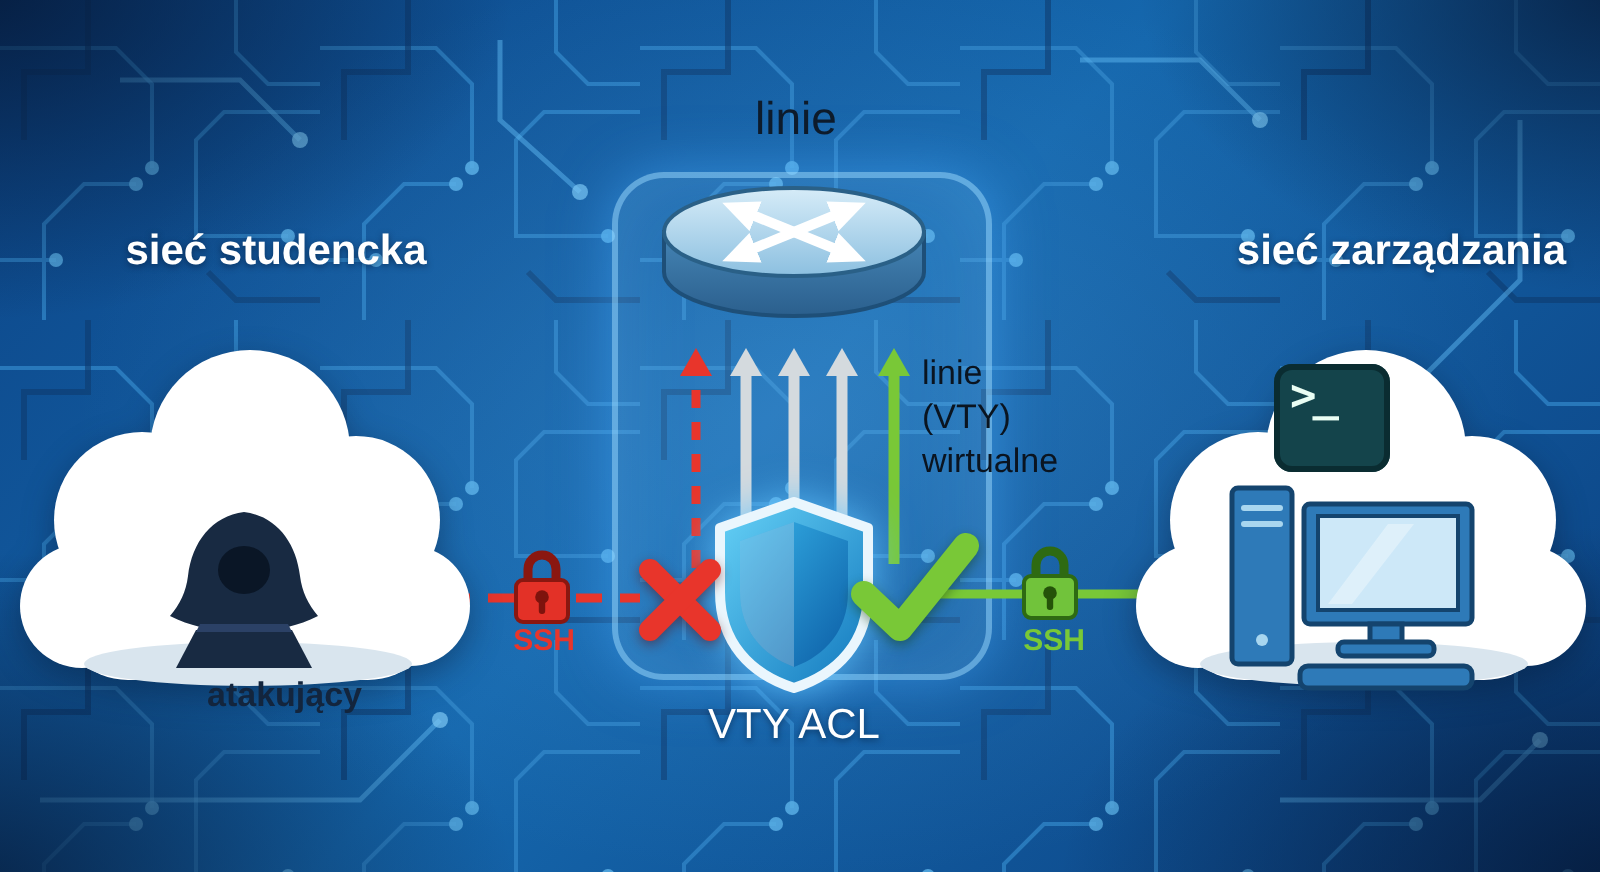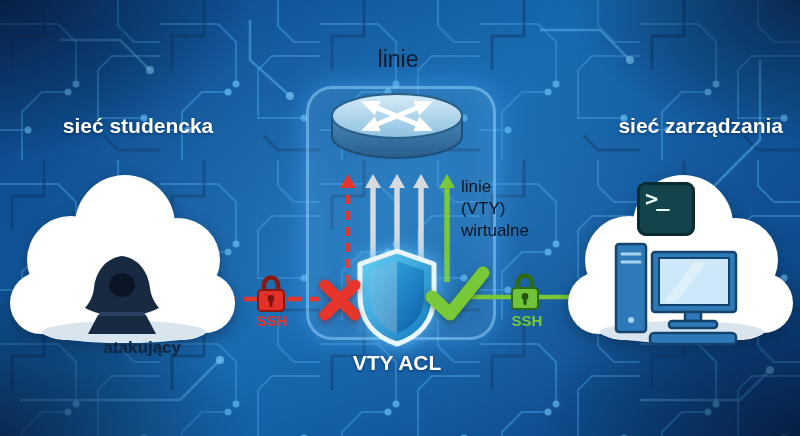--- a/index.html
+++ b/index.html
@@ -21,21 +21,21 @@
   .cloud-shadow{filter:drop-shadow(0 5px 8px rgba(4,22,48,0.4));}
   .shield-glow{filter:drop-shadow(0 0 10px rgba(96,196,255,0.85));}
   .check-shadow{filter:drop-shadow(0 2px 3px rgba(20,60,5,0.45));}
   .x-shadow{filter:drop-shadow(0 2px 3px rgba(90,8,4,0.45));}
   .lbl{position:absolute;}
   .lbl-white{color:#ffffff;text-shadow:0 1px 3px rgba(0,20,45,0.55);}
   #router-label{left:338px;top:46px;width:120px;text-align:center;font-size:23px;color:#0d1b2b;font-weight:500;}
   #left-network-label{left:38px;top:114px;width:200px;text-align:center;font-size:21px;font-weight:600;}
   #right-network-label{left:583px;top:114px;width:200px;text-align:right;font-size:21px;font-weight:600;}
   #attacker-label{left:61px;top:338px;width:120px;text-align:right;font-size:17px;color:#13253d;font-weight:700;}
-  #shield-label{left:337px;top:351px;width:120px;text-align:center;font-size:21px;font-weight:700;}
+  #shield-label{left:337px;top:351px;width:120px;text-align:center;font-size:21px;font-weight:400;}
   #ssh-blocked-label{left:242px;top:312px;width:60px;text-align:center;font-size:15px;color:#e8352b;font-weight:700;}
   #ssh-allowed-label{left:497px;top:312px;width:60px;text-align:center;font-size:15px;color:#79c837;font-weight:700;}
   #vty-label{left:461px;top:176px;font-size:17px;color:#0a1420;font-weight:500;line-height:1.3;}
   #vty-label span{display:block;}
   .terminal{position:absolute;left:637px;top:182px;width:58px;height:54px;background:#14444b;
       border-radius:9px;box-shadow:inset 0 0 0 3px rgba(9,42,47,0.9);
       display:flex;align-items:flex-start;padding:4px 0 0 8px;box-sizing:border-box;}
   .terminal-prompt{font-family:"DejaVu Sans Mono",monospace;font-weight:bold;font-size:22px;
       color:#eafef4;letter-spacing:-2px;}
 </style>

